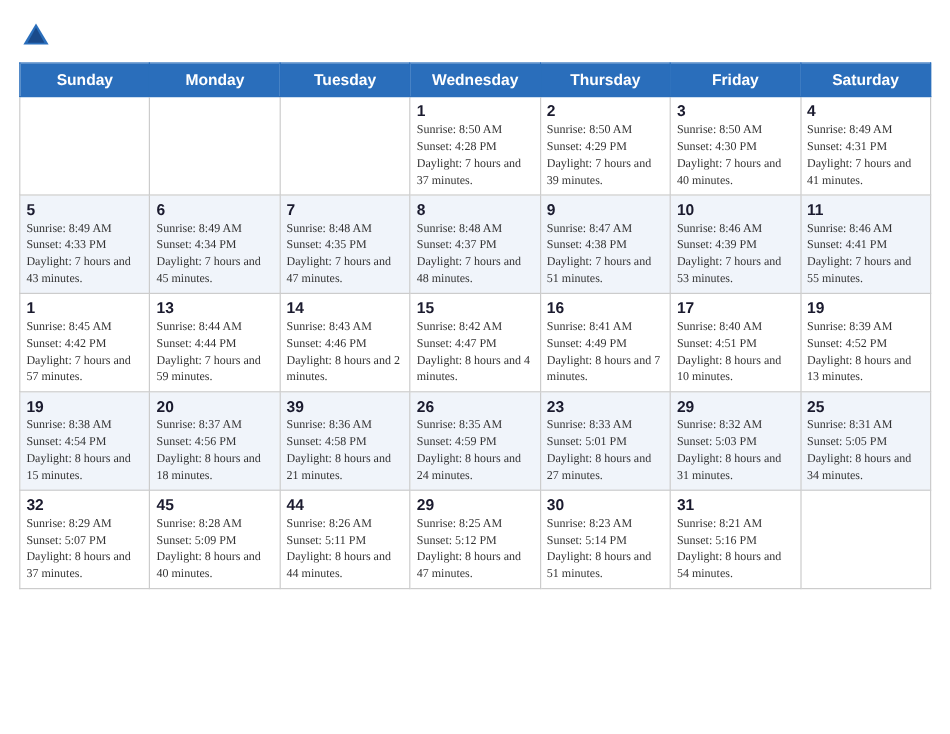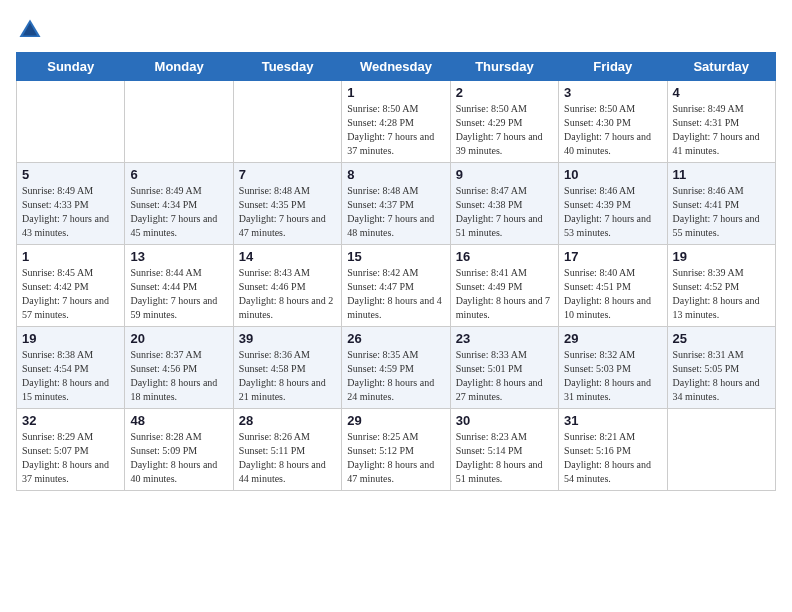--- a/index.html
+++ b/index.html
@@ -236,25 +236,25 @@
           <span class="date-num">25</span>
           <div class="cell-text">Sunrise: 8:31 AM<br>Sunset: 5:05 PM<br>Daylight: 8 hours and 34 minutes.</div>
         </td>
       </tr>
       <tr>
         <td>
           <span class="date-num">32</span>
           <div class="cell-text">Sunrise: 8:29 AM<br>Sunset: 5:07 PM<br>Daylight: 8 hours and 37 minutes.</div>
         </td>
         <td>
-          <span class="date-num">48</span>
+          <span class="date-num">45</span>
           <div class="cell-text">Sunrise: 8:28 AM<br>Sunset: 5:09 PM<br>Daylight: 8 hours and 40 minutes.</div>
         </td>
         <td>
-          <span class="date-num">28</span>
+          <span class="date-num">44</span>
           <div class="cell-text">Sunrise: 8:26 AM<br>Sunset: 5:11 PM<br>Daylight: 8 hours and 44 minutes.</div>
         </td>
         <td>
           <span class="date-num">29</span>
           <div class="cell-text">Sunrise: 8:25 AM<br>Sunset: 5:12 PM<br>Daylight: 8 hours and 47 minutes.</div>
         </td>
         <td>
           <span class="date-num">30</span>
           <div class="cell-text">Sunrise: 8:23 AM<br>Sunset: 5:14 PM<br>Daylight: 8 hours and 51 minutes.</div>
         </td>

